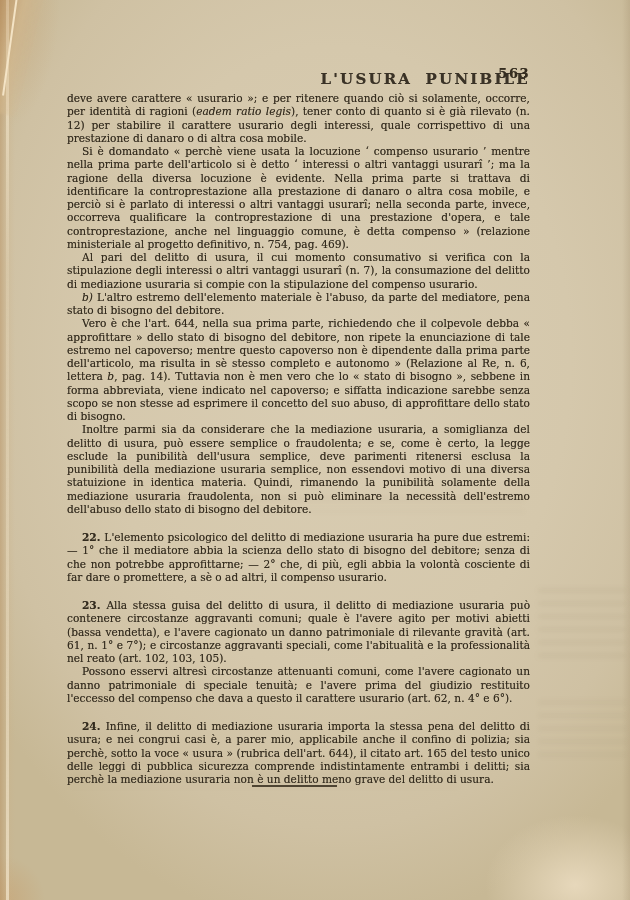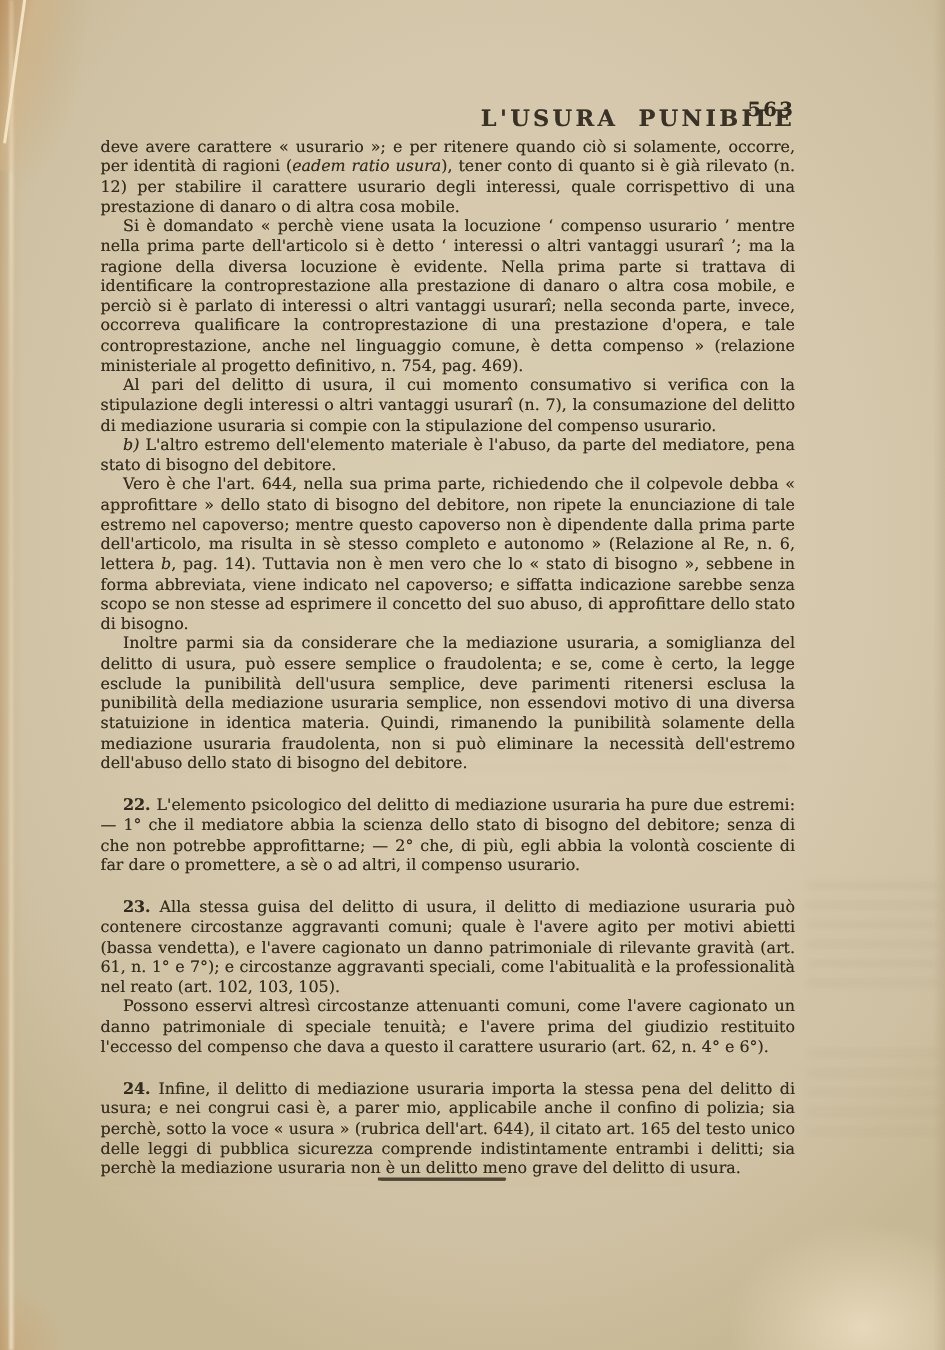--- a/index.html
+++ b/index.html
@@ -106,21 +106,21 @@
   <div class="ghost g2"></div>
   <div class="ghost g3"></div>
   <div class="ghost g4"></div>
 
   <div class="header">
     <span class="running-title">L'USURA PUNIBILE</span>
     <span class="page-number">563</span>
   </div>
 
   <div class="text-block">
-      <p class="para"><span>deve avere carattere « usurario »; e per ritenere quando ciò si solamente, occorre, per identità di ragioni (</span><span class="it">eadem ratio usura</span><span>), tener conto di quanto si è già rilevato (n. 12) per stabilire il carattere usurario degli interessi, quale corrispettivo di una prestazione di danaro o di altra cosa mobile.</span></p>
+      <p class="para"><span>deve avere carattere « usurario »; e per ritenere quando ciò si solamente, occorre, per identità di ragioni (</span><span class="it">eadem ratio legis</span><span>), tener conto di quanto si è già rilevato (n. 12) per stabilire il carattere usurario degli interessi, quale corrispettivo di una prestazione di danaro o di altra cosa mobile.</span></p>
       <p class="para indent"><span>Si è domandato « perchè viene usata la locuzione ‘ compenso usurario ’ mentre nella prima parte dell'articolo si è detto ‘ interessi o altri vantaggi usurarî ’; ma la ragione della diversa locuzione è evidente. Nella prima parte si trattava di identificare la controprestazione alla prestazione di danaro o altra cosa mobile, e perciò si è parlato di interessi o altri vantaggi usurarî; nella seconda parte, invece, occorreva qualificare la controprestazione di una prestazione d'opera, e tale controprestazione, anche nel linguaggio comune, è detta compenso » (relazione ministeriale al progetto definitivo, n. 754, pag. 469).</span></p>
       <p class="para indent"><span>Al pari del delitto di usura, il cui momento consumativo si verifica con la stipulazione degli interessi o altri vantaggi usurarî (n. 7), la consumazione del delitto di mediazione usuraria si compie con la stipulazione del compenso usurario.</span></p>
       <p class="para indent"><span class="it">b) </span><span>L'altro estremo dell'elemento materiale è l'abuso, da parte del mediatore, pena stato di bisogno del debitore.</span></p>
       <p class="para indent"><span>Vero è che l'art. 644, nella sua prima parte, richiedendo che il colpevole debba « approfittare » dello stato di bisogno del debitore, non ripete la enunciazione di tale estremo nel capoverso; mentre questo capoverso non è dipendente dalla prima parte dell'articolo, ma risulta in sè stesso completo e autonomo » (Relazione al Re, n. 6, lettera </span><span class="it">b</span><span>, pag. 14). Tuttavia non è men vero che lo « stato di bisogno », sebbene in forma abbreviata, viene indicato nel capoverso; e siffatta indicazione sarebbe senza scopo se non stesse ad esprimere il concetto del suo abuso, di approfittare dello stato di bisogno.</span></p>
       <p class="para indent"><span>Inoltre parmi sia da considerare che la mediazione usuraria, a somiglianza del delitto di usura, può essere semplice o fraudolenta; e se, come è certo, la legge esclude la punibilità dell'usura semplice, deve parimenti ritenersi esclusa la punibilità della mediazione usuraria semplice, non essendovi motivo di una diversa statuizione in identica materia. Quindi, rimanendo la punibilità solamente della mediazione usuraria fraudolenta, non si può eliminare la necessità dell'estremo dell'abuso dello stato di bisogno del debitore.</span></p>
       <p class="para indent gap"><span class="bd">22. </span><span>L'elemento psicologico del delitto di mediazione usuraria ha pure due estremi: — 1° che il mediatore abbia la scienza dello stato di bisogno del debitore; senza di che non potrebbe approfittarne; — 2° che, di più, egli abbia la volontà cosciente di far dare o promettere, a sè o ad altri, il compenso usurario.</span></p>
       <p class="para indent gap"><span class="bd">23. </span><span>Alla stessa guisa del delitto di usura, il delitto di mediazione usuraria può contenere circostanze aggravanti comuni; quale è l'avere agito per motivi abietti (bassa vendetta), e l'avere cagionato un danno patrimoniale di rilevante gravità (art. 61, n. 1° e 7°); e circostanze aggravanti speciali, come l'abitualità e la professionalità nel reato (art. 102, 103, 105).</span></p>
       <p class="para indent"><span>Possono esservi altresì circostanze attenuanti comuni, come l'avere cagionato un danno patrimoniale di speciale tenuità; e l'avere prima del giudizio restituito l'eccesso del compenso che dava a questo il carattere usurario (art. 62, n. 4° e 6°).</span></p>
       <p class="para indent gap"><span class="bd">24. </span><span>Infine, il delitto di mediazione usuraria importa la stessa pena del delitto di usura; e nei congrui casi è, a parer mio, applicabile anche il confino di polizia; sia perchè, sotto la voce « usura » (rubrica dell'art. 644), il citato art. 165 del testo unico delle leggi di pubblica sicurezza comprende indistintamente entrambi i delitti; sia perchè la mediazione usuraria non è un delitto meno grave del delitto di usura.</span></p>
     </div>

